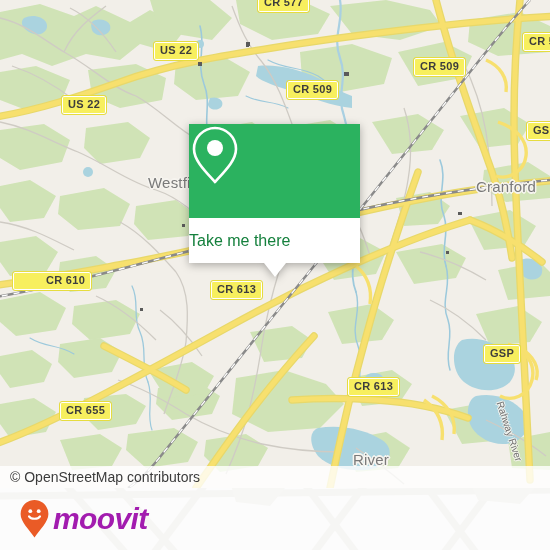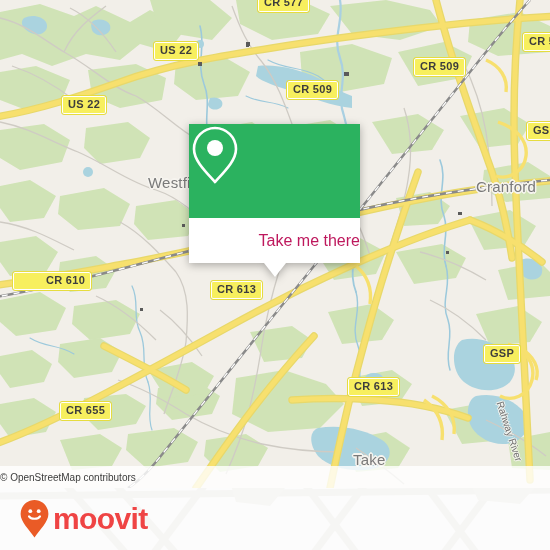--- a/index.html
+++ b/index.html
@@ -50,56 +50,56 @@
   #popup{
     position:absolute;left:189px;top:124px;width:171px;
     filter:drop-shadow(0 2px 4px rgba(0,0,0,.30));
   }
   #popup-head{
     height:94px;background:#2bb25f;
     display:flex;align-items:center;justify-content:center;
   }
   #popup-foot{
     background:#ffffff;height:45px;
-    display:flex;align-items:center;justify-content:flex-end;
-    color:#be185d;font-size:16px;
+    display:flex;align-items:center;justify-content:flex-start;
+    color:#15803d;font-size:16px;
   }
   #popup-tail{
     position:absolute;left:50%;top:139px;margin-left:-11px;
     width:0;height:0;
     border-left:11px solid transparent;
     border-right:11px solid transparent;
     border-top:14px solid #ffffff;
   }
 
   
   #attribution{
     position:absolute;left:0;top:466px;width:550px;height:22px;
     background:rgba(255,255,255,.80);
     display:flex;align-items:center;
-    color:#3c3c3c;font-size:10px;
-    box-sizing:border-box;
+    color:#3c3c3c;font-size:14px;
+    padding-left:10px;box-sizing:border-box;
   }
 
   
   #footer{
     position:absolute;left:0;top:488px;width:550px;height:62px;
     background:#fcfcfc;
     display:flex;align-items:center;
     box-sizing:border-box;padding:0 12px 0 19px;
     overflow:hidden;
   }
   #footer-watermark{position:absolute;left:0;top:0;width:550px;height:62px;opacity:.45;}
   #address{
     position:relative;
     flex:1;color:#2d2d2d;font-size:14.6px;line-height:19px;
     padding-right:10px;
   }
   #brand{position:relative;display:flex;align-items:center;gap:3px;}
-  #brand-word{color:#ef4444;font-size:30px;font-weight:bold;letter-spacing:-.6px;line-height:30px;}
+  #brand-word{color:#a21caf;font-size:30px;font-weight:bold;letter-spacing:-.6px;line-height:30px;font-style:italic;}
 </style>
 </head>
 <body>
 
 <div id="app">
 
   <div id="map">
 
     <svg width="550" height="488" viewBox="0 0 550 488">
       <defs>
@@ -278,21 +278,21 @@
           <rect x="140" y="308" width="3" height="3"></rect>
           <rect x="446" y="251" width="3" height="3"></rect>
           <rect x="182" y="224" width="3" height="3"></rect>
           <rect x="458" y="212" width="4" height="3"></rect>
         </g>
       </g>
     </svg>
 
     <div class="maplabel" style="left:148px;top:174px;">Westfield</div>
     <div class="maplabel" style="left:432px;top:178px;margin-left:44px;">Cranford</div>
-    <div class="maplabel" style="left:353px;top:451px;">Take</div>
+    <div class="maplabel" style="left:353px;top:451px;">River</div>
 
     <div class="riverlabel" style="left:505px;top:400px;transform:rotate(72deg);transform-origin:left top;">Rahway River</div>
 
     <div class="shield" style="left:258px;top:-6px;">CR 577</div>
     <div class="shield" style="left:154px;top:42px;">US 22</div>
     <div class="shield" style="left:414px;top:58px;">CR 509</div>
     <div class="shield" style="left:523px;top:33px;">CR 5</div>
     <div class="shield" style="left:287px;top:81px;">CR 509</div>
     <div class="shield" style="left:62px;top:96px;">US 22</div>
     <div class="shield" style="left:527px;top:122px;">GSP</div>

